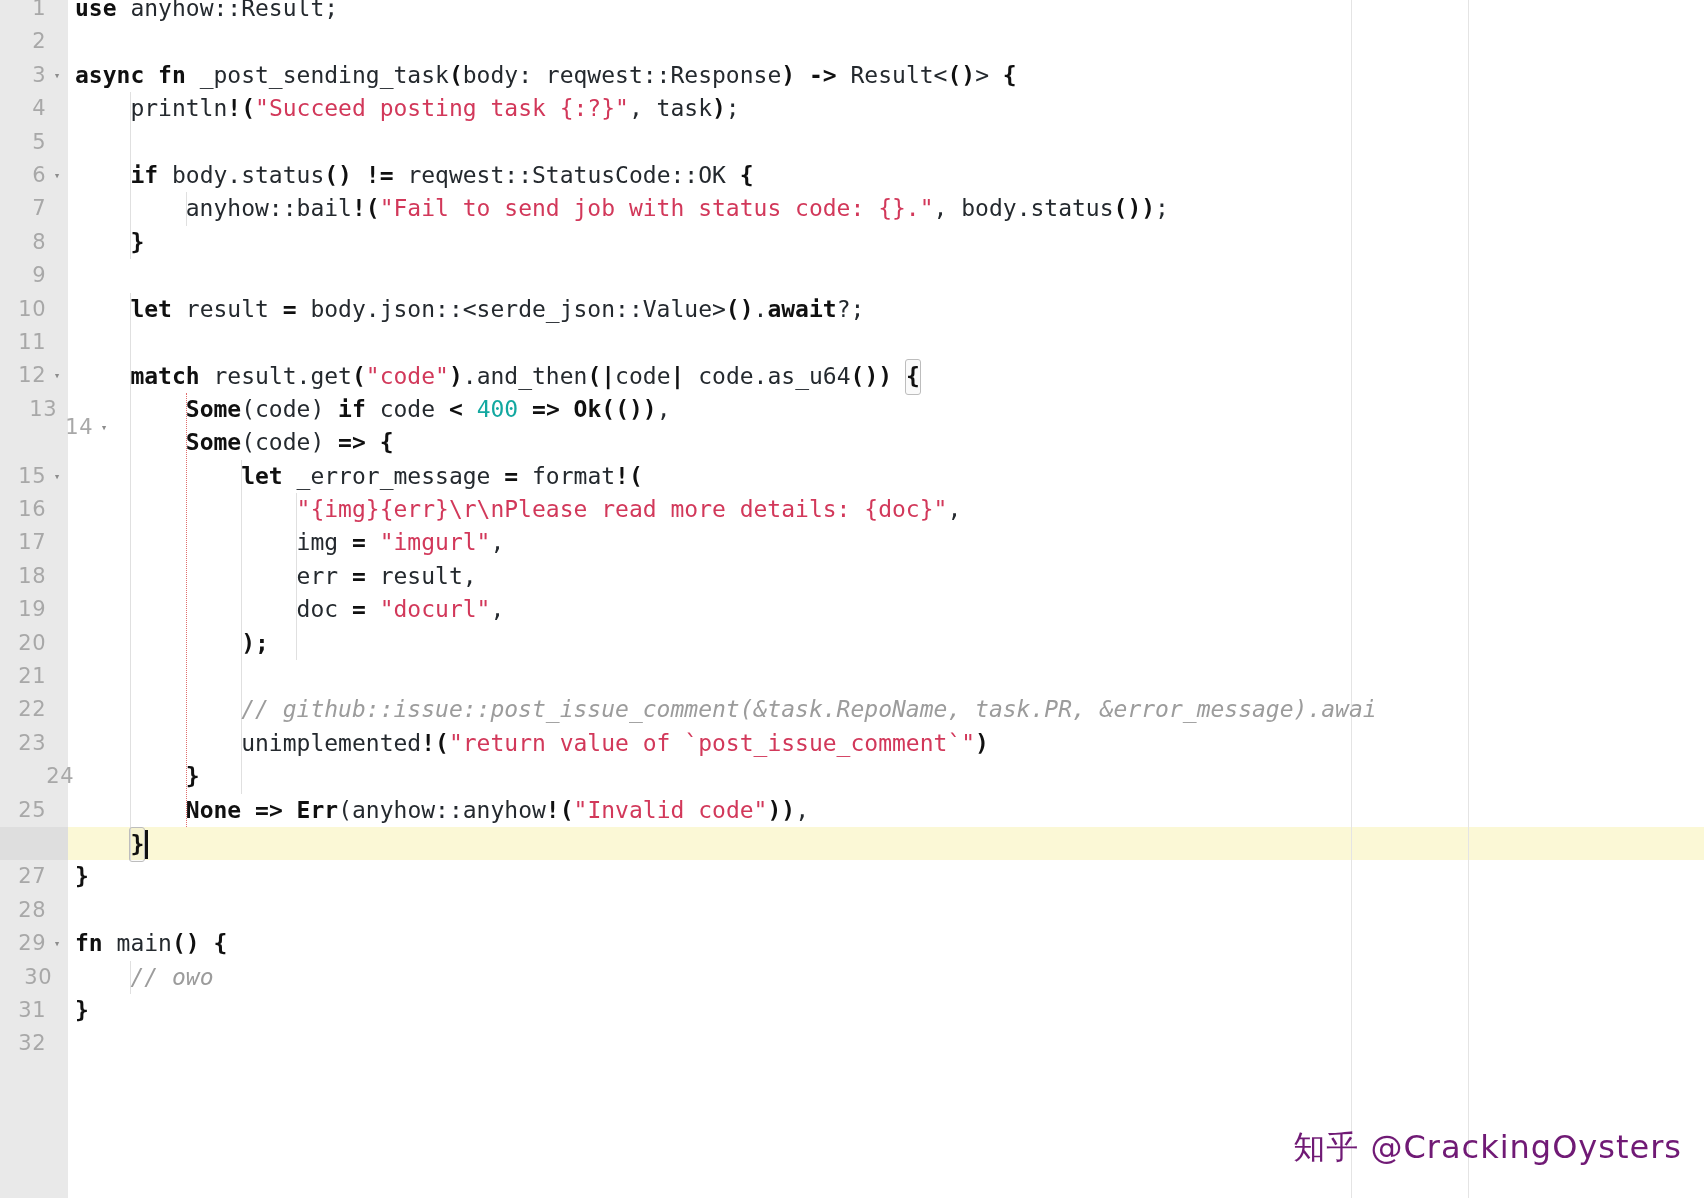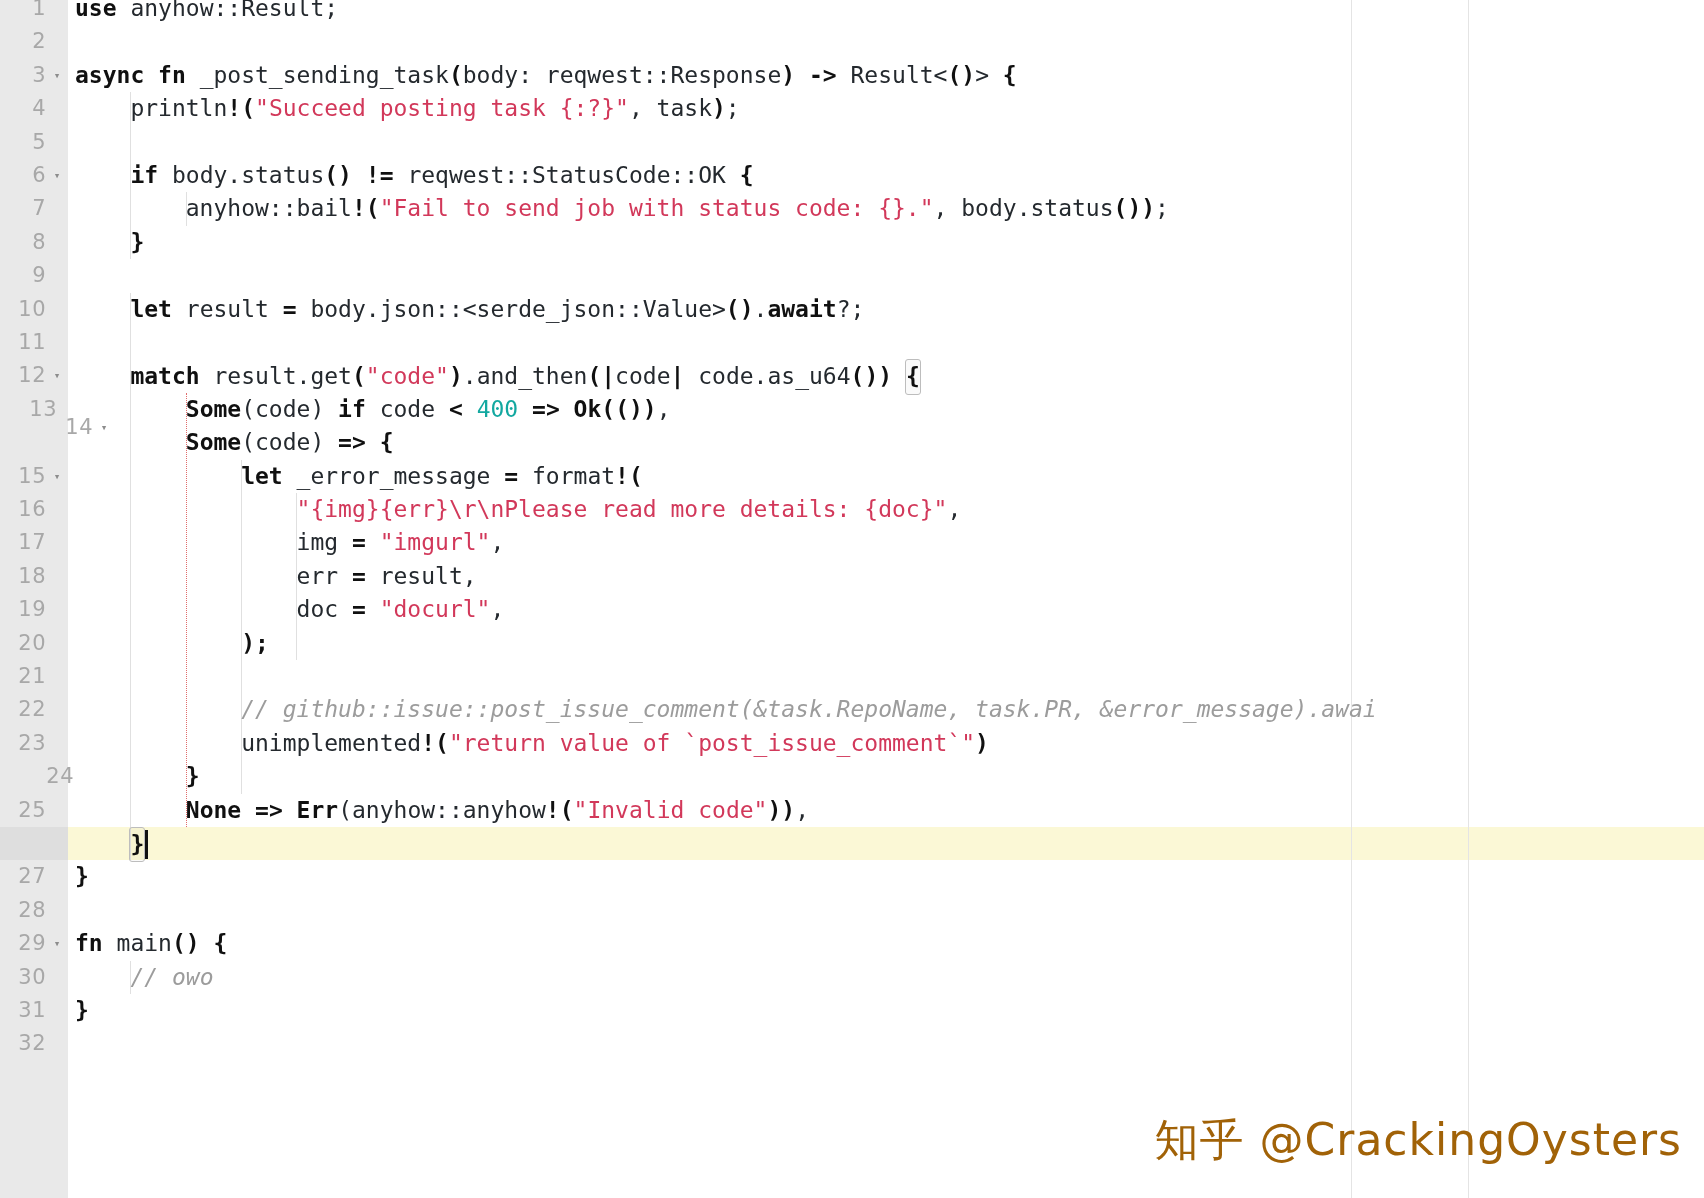--- a/index.html
+++ b/index.html
@@ -130,22 +130,22 @@
     height: 29px;
     background: #111111;
     z-index: 9;
   }
 
   
   #watermark {
     position: absolute;
     right: 22px;
     bottom: 28px;
-    font-size: 44px;
-    color: #a16207;
+    font-size: 32px;
+    color: #701a75;
     font-family: "DejaVu Sans", "Liberation Sans", sans-serif;
     white-space: nowrap;
     letter-spacing: 1px;
     z-index: 12;
     user-select: none;
     margin-top: 11px;
   }
 </style>
 </head>
 <body>
@@ -241,21 +241,21 @@
       <div class="gline" style="top: 860.4px;">
         <span class="gnum">27</span>
       </div>
       <div class="gline" style="top: 893.8px;">
         <span class="gnum">28</span>
       </div>
       <div class="gline" style="top: 927.2px;">
         <span class="gnum">29</span>
         <span class="fold">▾</span>
       </div>
-      <div class="gline" style="top: 960.6px;">
+      <div class="gline" style="top: 960.6px; padding-left: 6px;">
         <span class="gnum">30</span>
       </div>
       <div class="gline" style="top: 994px;">
         <span class="gnum">31</span>
       </div>
       <div class="gline" style="top: 1027.4px;">
         <span class="gnum">32</span>
       </div>
     </div>
   <div id="curline-gutter" style="top: 827px;"></div>

